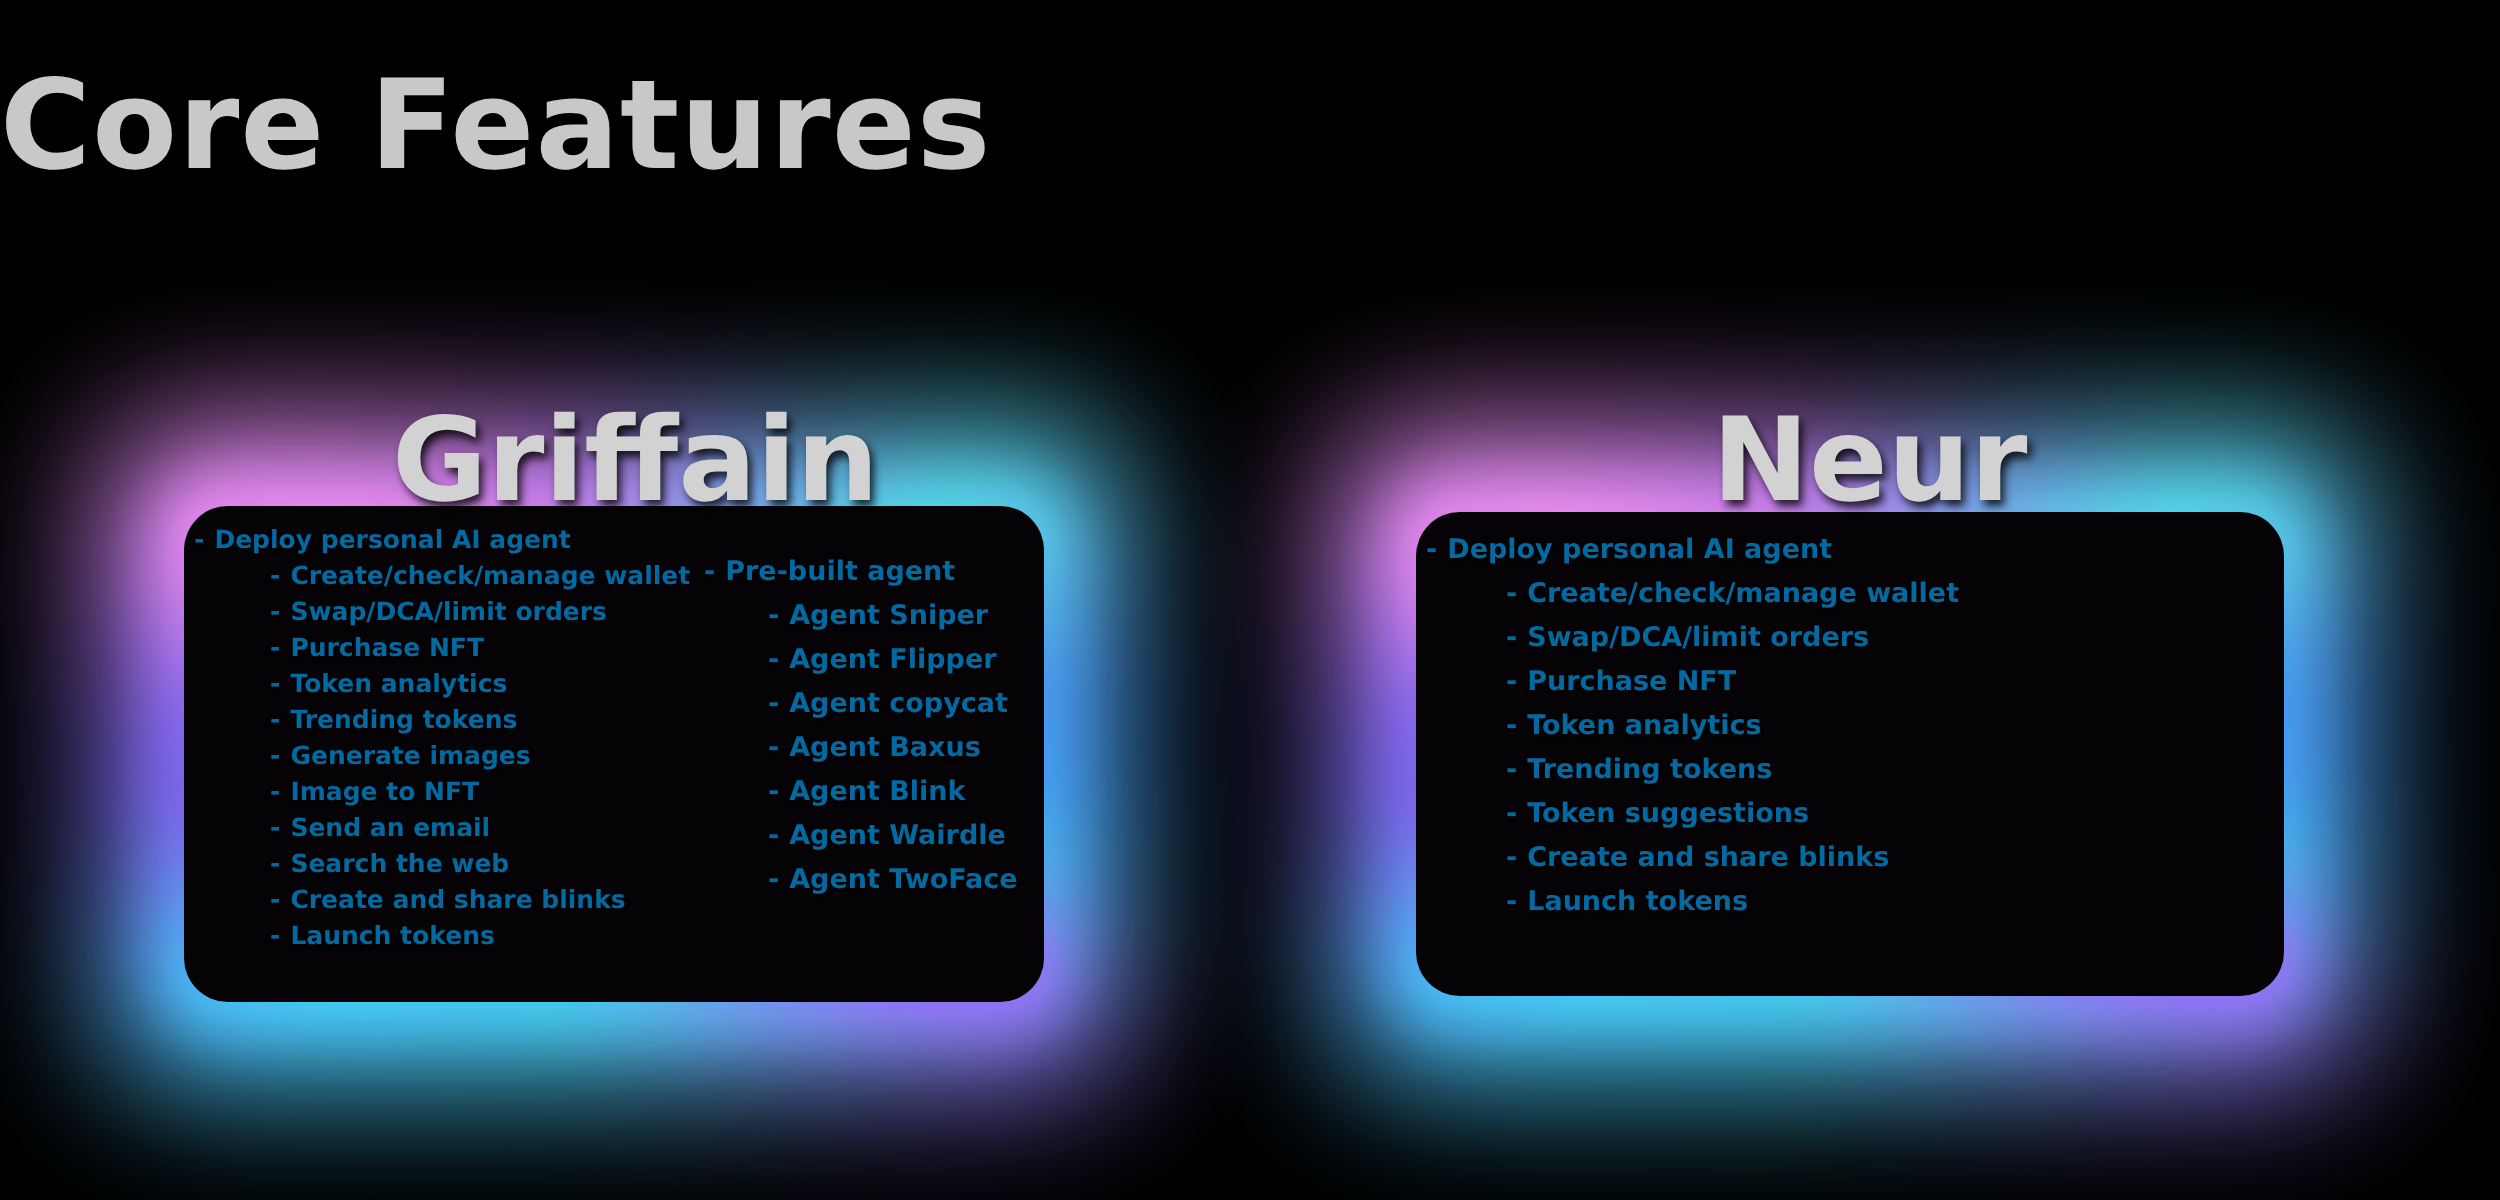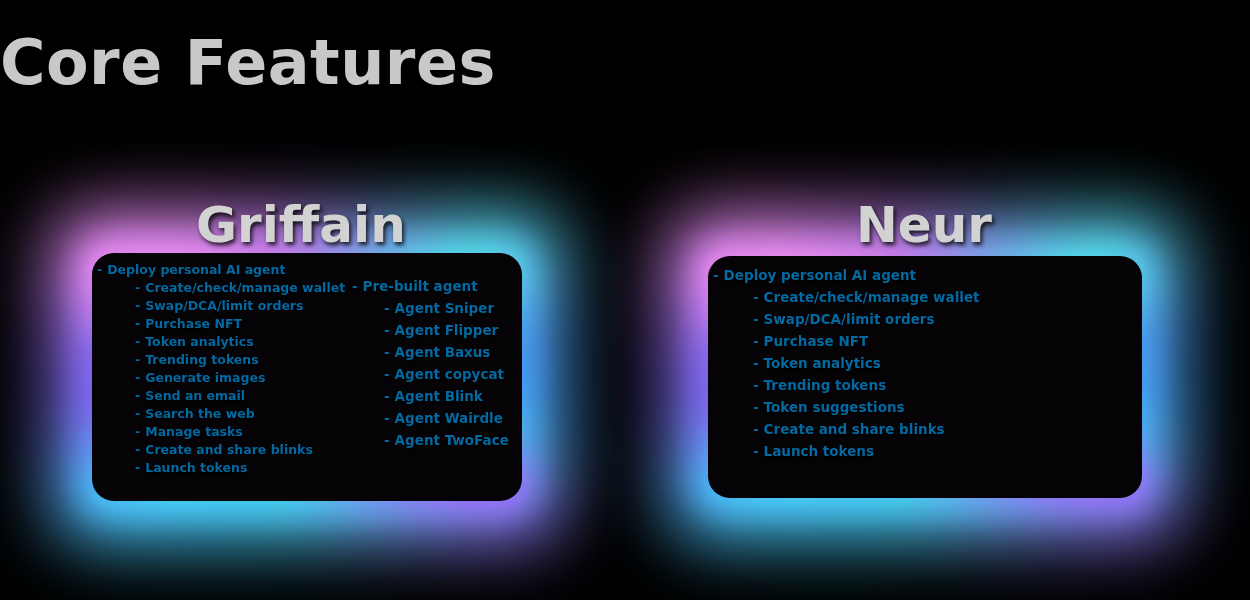--- a/index.html
+++ b/index.html
@@ -83,21 +83,21 @@
     background: #050305;
     border-radius: 22px;
     overflow: hidden;
   }
 
   
   .card-heading {
     position: absolute;
     font-family: "DejaVu Sans", sans-serif;
     font-weight: bold;
-    font-size: 50px;
+    font-size: 58px;
     color: #d2d2d2;
     text-shadow: 2px 3px 4px rgba(0,0,0,0.8);
     white-space: nowrap;
     user-select: none;
     z-index: 6;
   }
 
   
   .col {
     position: absolute;
@@ -145,35 +145,35 @@
     <div class="col" style="left:5px; top:8px; width:240px;">
       <div class="group-title">
         <span class="dash">-</span><span>Deploy personal AI agent</span>
       </div>
       <div class="leaf"><span class="dash">-</span><span>Create/check/manage wallet</span></div>
       <div class="leaf"><span class="dash">-</span><span>Swap/DCA/limit orders</span></div>
       <div class="leaf"><span class="dash">-</span><span>Purchase NFT</span></div>
       <div class="leaf"><span class="dash">-</span><span>Token analytics</span></div>
       <div class="leaf"><span class="dash">-</span><span>Trending tokens</span></div>
       <div class="leaf"><span class="dash">-</span><span>Generate images</span></div>
+      <div class="leaf"><span class="dash">-</span><span>Image to NFT</span></div>
       <div class="leaf"><span class="dash">-</span><span>Send an email</span></div>
       <div class="leaf"><span class="dash">-</span><span>Search the web</span></div>
-      <div class="leaf"><span class="dash">-</span><span>Manage tasks</span></div>
       <div class="leaf"><span class="dash">-</span><span>Create and share blinks</span></div>
       <div class="leaf"><span class="dash">-</span><span>Launch tokens</span></div>
     </div>
 
     <div class="col" style="left:260px; top:22px; width:180px;">
       <div class="group-title agent">
         <span class="dash">-</span><span>Pre-built agent</span>
       </div>
       <div class="leaf agent"><span class="dash">-</span><span>Agent Sniper</span></div>
       <div class="leaf agent"><span class="dash">-</span><span>Agent Flipper</span></div>
+      <div class="leaf agent"><span class="dash">-</span><span>Agent copycat</span></div>
       <div class="leaf agent"><span class="dash">-</span><span>Agent Baxus</span></div>
-      <div class="leaf agent"><span class="dash">-</span><span>Agent copycat</span></div>
       <div class="leaf agent"><span class="dash">-</span><span>Agent Blink</span></div>
       <div class="leaf agent"><span class="dash">-</span><span>Agent Wairdle</span></div>
       <div class="leaf agent"><span class="dash">-</span><span>Agent TwoFace</span></div>
     </div>
   </div>
 
   <div class="card-wrap right" style="left:708px; top:256px; width:456px; height:242px;">
 
     <div class="glow-outer grad" style="left:-44px; top:-44px; width:522px; height:330px;"></div>
     <div class="glow-inner grad" style="left:-16px; top:-16px; width:466px; height:274px;"></div>

